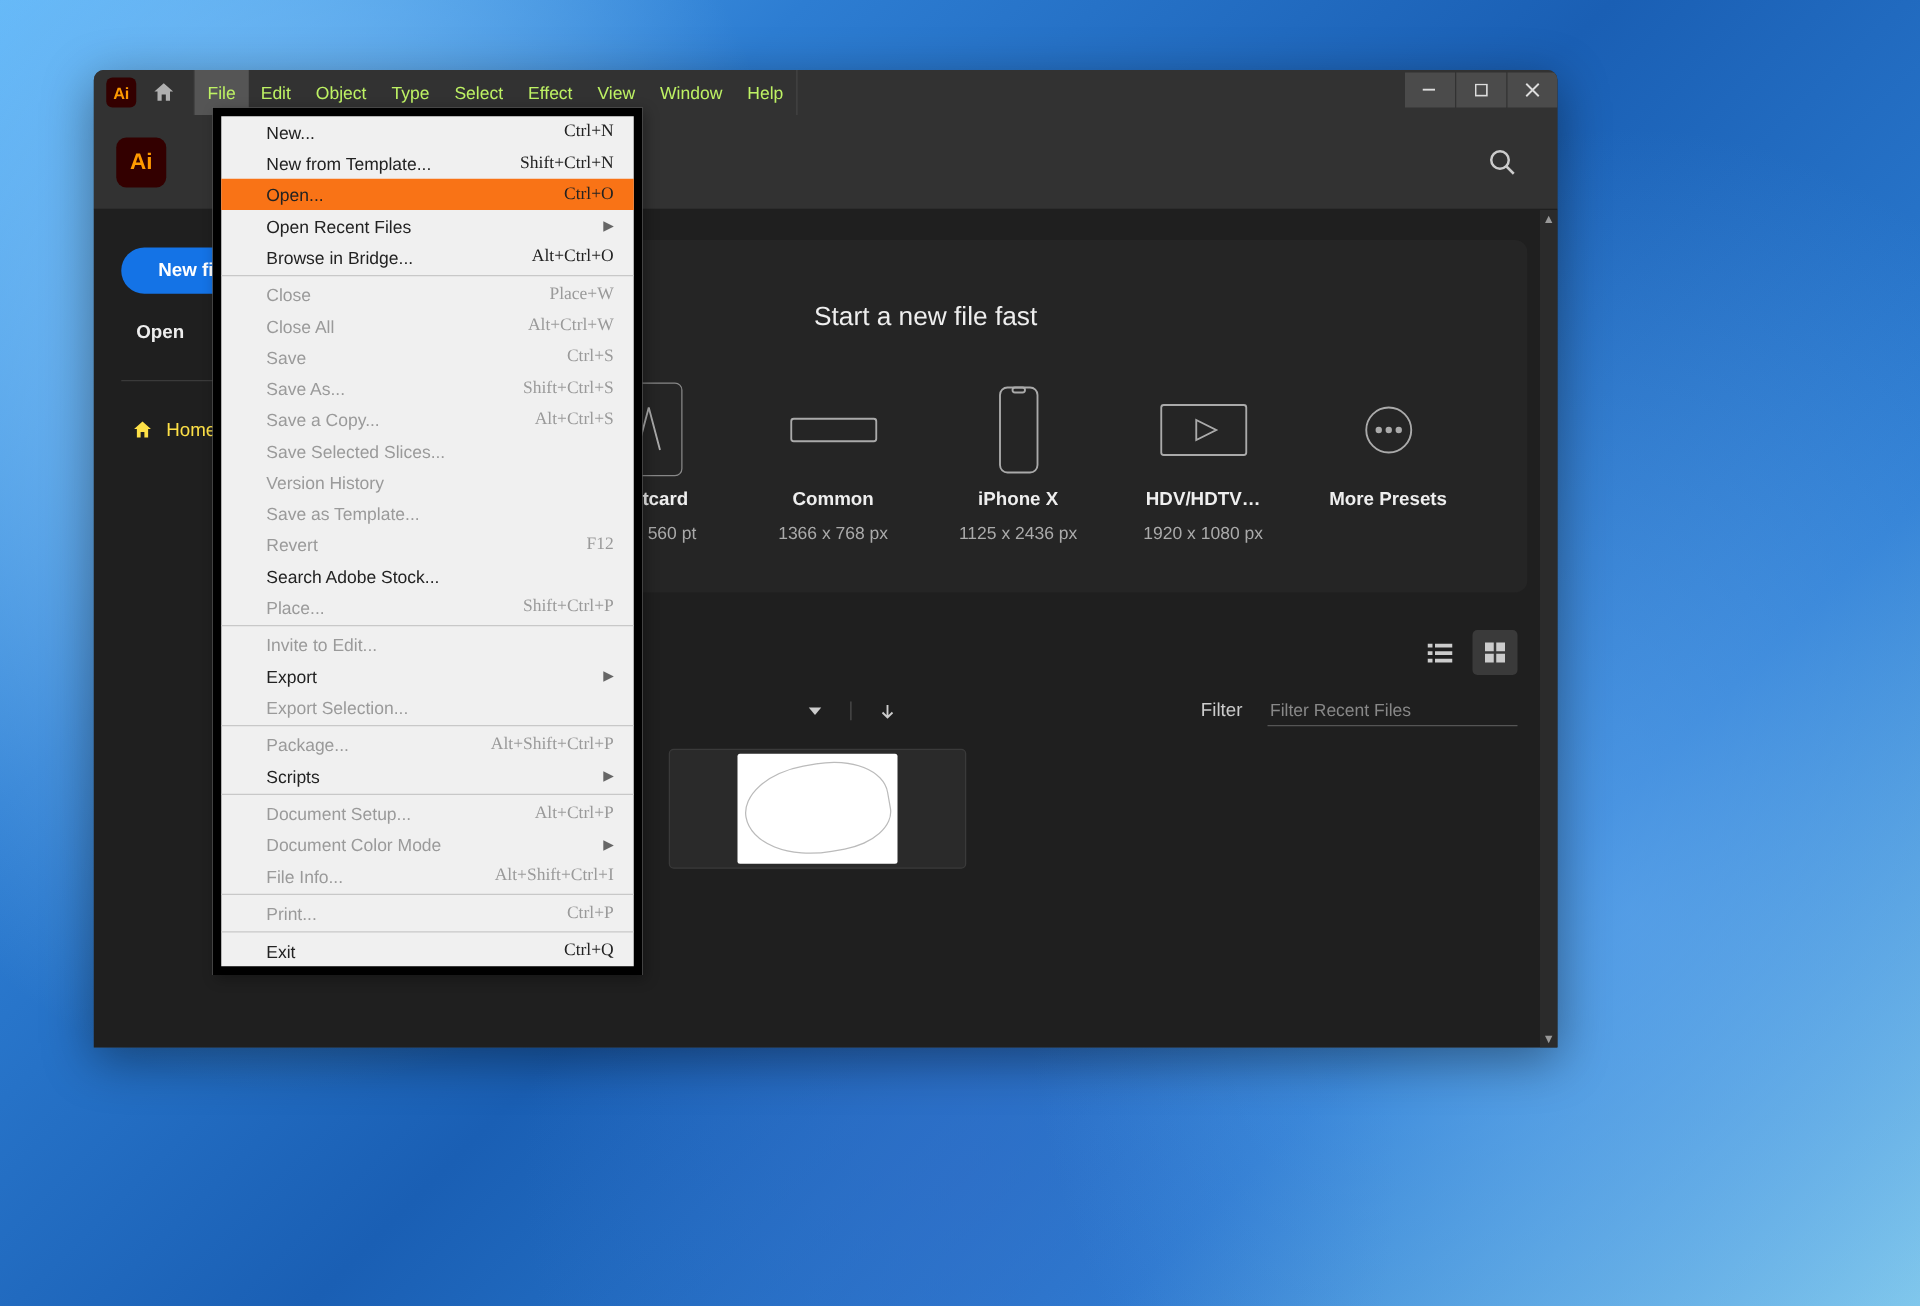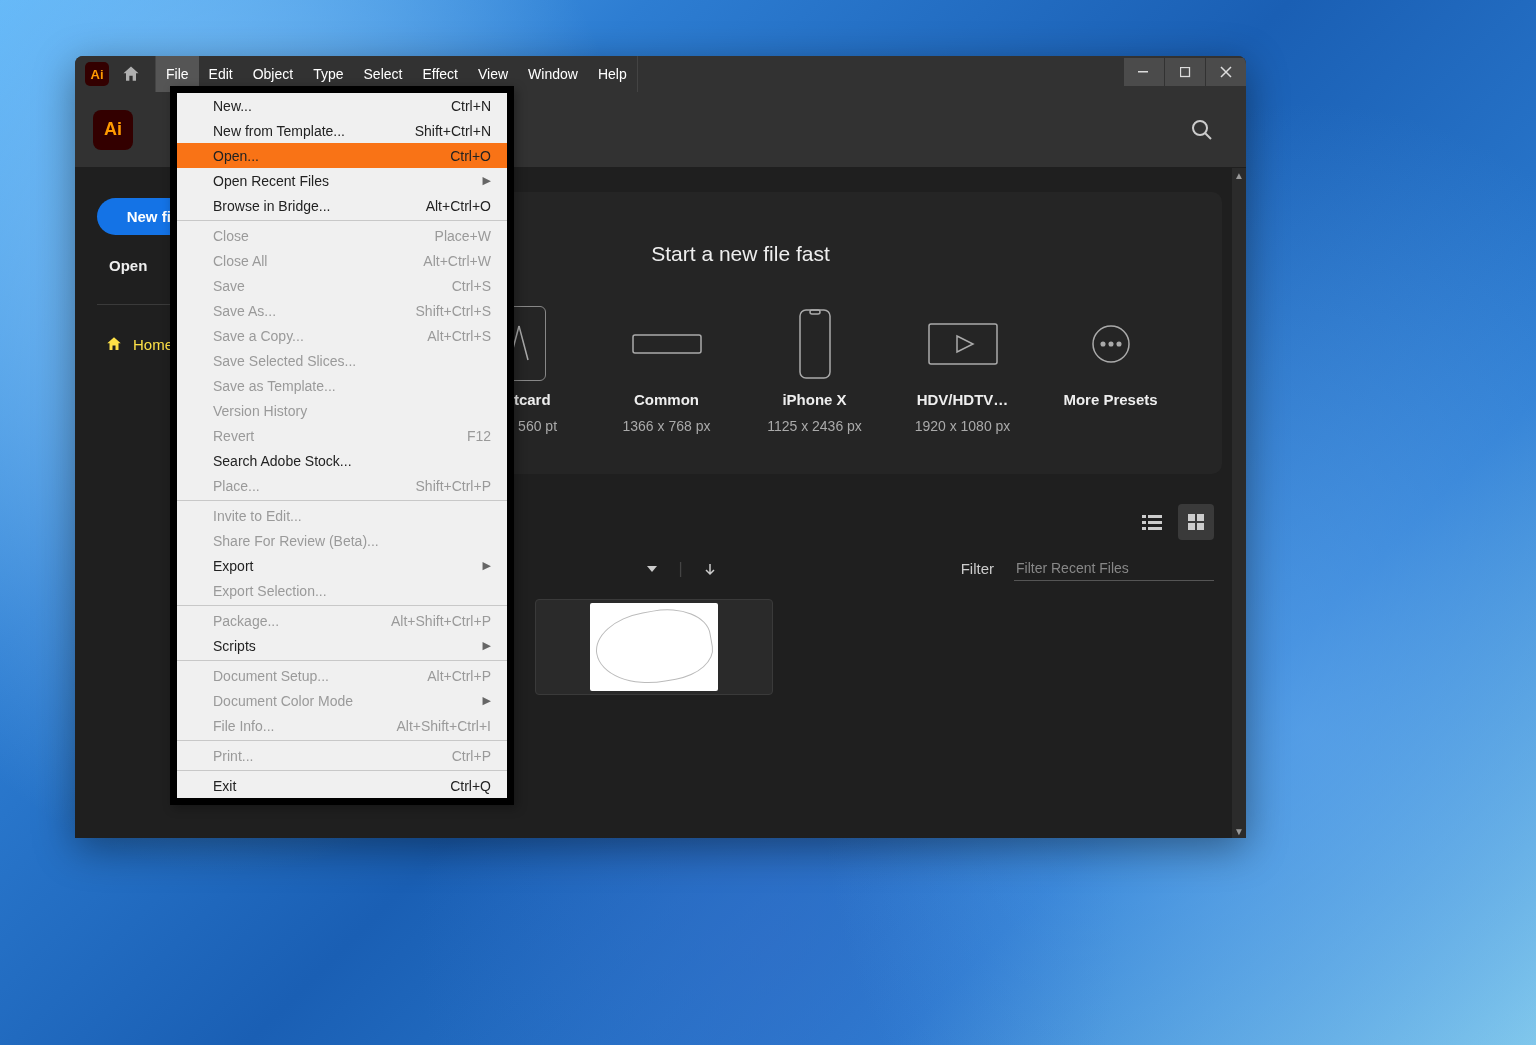--- a/index.html
+++ b/index.html
@@ -59,21 +59,21 @@
   margin-left: 10px;
   height: 100%;
   align-items: stretch;
   border-left: 1px solid #444;
   border-right: 1px solid #444;
 }
 .menubar-item {
   padding: 0 10px;
   display: flex;
   align-items: center;
-  color: #ffffff;
+  color: #bef264;
   font-size: 14px;
   cursor: pointer;
 }
 .menubar-item.active {
   background: #555;
 }
 .window-controls {
   margin-left: auto;
   display: flex;
 }
@@ -326,21 +326,21 @@
 .menu-item {
   display: flex;
   align-items: center;
   padding: 4px 16px 4px 36px;
   height: 25px;
   cursor: pointer;
   color: #222;
 }
 .menu-item.highlight { background: #f97316; }
 .menu-item.disabled { color: #9a9a9a; cursor: default; gap: 44px; }
-.menu-item .shortcut { margin-left: auto; }
+.menu-item .shortcut { margin-left: auto; font-family: Liberation Serif, serif; }
 .menu-item .sub-arrow { margin-left: auto; color: #666; font-size: 11px; }
 .menu-sep {
   height: 1px;
   background: #c8c8c8;
   margin: 2px 0;
 }
 
 svg { display: block; }
 </style>
 </head>
@@ -577,43 +577,40 @@
       <span class="shortcut">Shift+Ctrl+S</span>
     </div>
     <div class="menu-item disabled">
       <span>Save a Copy...</span>
       <span class="shortcut">Alt+Ctrl+S</span>
     </div>
     <div class="menu-item disabled">
       <span>Save Selected Slices...</span>
     </div>
     <div class="menu-item disabled">
+      <span>Version History</span>
+    </div>
+    <div class="menu-item disabled">
       <span>Save as Template...</span>
-    </div>
-    <div class="menu-item disabled">
-      <span>Version History</span>
     </div>
     <div class="menu-item disabled">
       <span>Revert</span>
       <span class="shortcut">F12</span>
     </div>
     <div class="menu-item">
       <span>Search Adobe Stock...</span>
     </div>
     <div class="menu-item disabled">
       <span>Place...</span>
       <span class="shortcut">Shift+Ctrl+P</span>
     </div>
     <div class="menu-sep"></div>
     <div class="menu-item disabled">
       <span>Invite to Edit...</span>
     </div>
-    <div class="menu-item disabled">
-      <span>Share For Review (Beta)...</span>
-    </div>
     <div class="menu-item">
       <span>Export</span>
       <span class="sub-arrow">▶</span>
     </div>
     <div class="menu-item disabled">
       <span>Export Selection...</span>
     </div>
     <div class="menu-sep"></div>
     <div class="menu-item disabled">
       <span>Package...</span>

